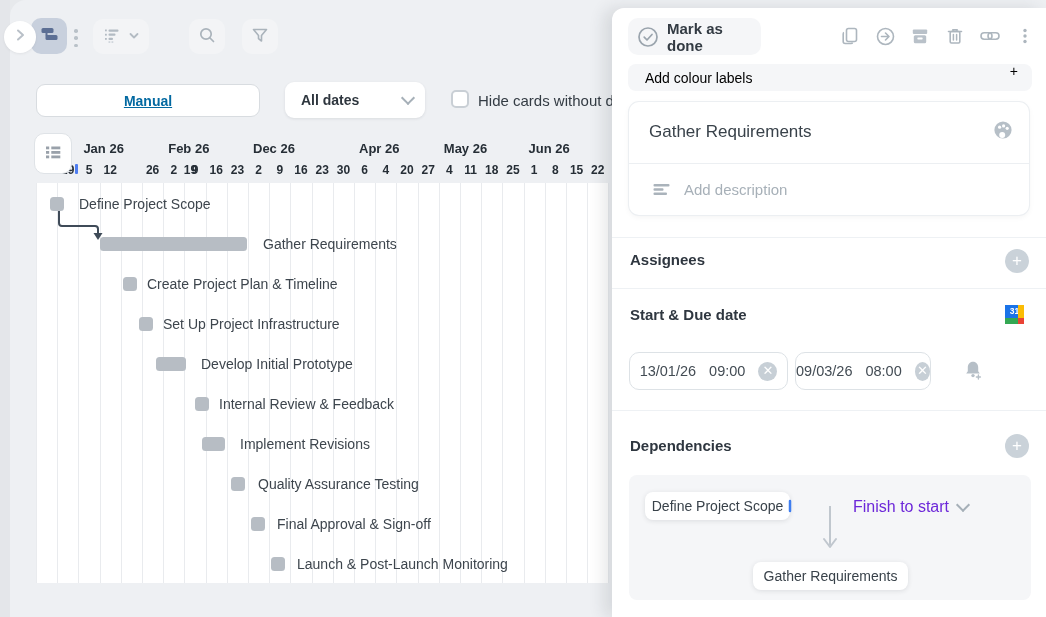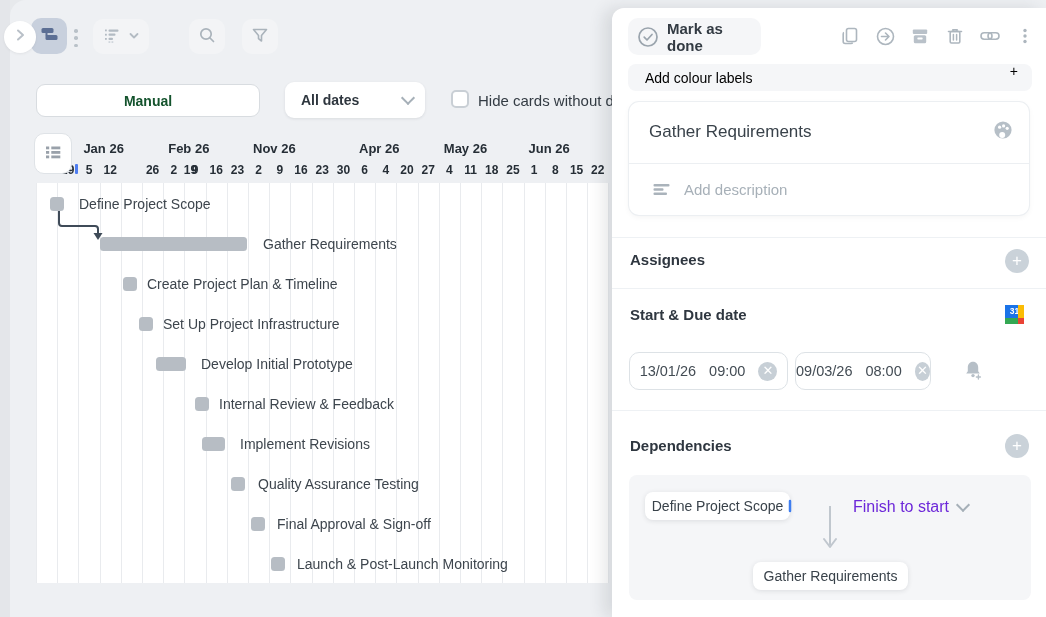--- a/index.html
+++ b/index.html
@@ -18,21 +18,21 @@
   #tool-dots{left:73px;top:29px;width:6px;height:18px;display:flex;flex-direction:column;justify-content:space-between;align-items:center;}
   #tool-dots i{width:3.5px;height:3.5px;border-radius:50%;background:#b9c1c8;}
   #group-btn{left:93px;top:19px;width:56px;height:35px;}
   #search-btn{left:189px;top:19px;width:36px;height:35px;}
   #filter-btn{left:242px;top:19px;width:36px;height:35px;}
   
   #mode-toggle{left:36px;top:84px;width:224px;height:33px;background:#fff;border:1px solid #d8dce0;
                border-radius:9px;display:flex;overflow:hidden;box-sizing:border-box;}
   .seg{flex:1;display:flex;align-items:center;justify-content:center;font-size:14px;font-weight:700;}
   #seg-bydate{background:#273340;color:#fff;border-radius:8px;}
-  #seg-manual{color:#14532d;}
+  #seg-manual{color:#0369a1;text-decoration:underline;}
   #dates-select{left:285px;top:82px;width:140px;height:36px;background:#fff;border-radius:9px;
                 box-shadow:0 1px 3px rgba(40,50,60,.10);display:flex;align-items:center;
                 padding:0 12px 0 16px;box-sizing:border-box;font-size:14px;font-weight:600;color:#2e363e;}
   #dates-select .spacer{flex:1;}
   #hide-checkbox{left:451px;top:90px;width:18px;height:18px;border:2px solid #c9cfd5;border-radius:5px;background:#fff;box-sizing:border-box;}
   #hide-label{left:478px;top:92px;font-size:15px;color:#333b43;white-space:nowrap;}
   
   #timeline-layer{left:36px;top:138px;width:568px;height:46px;overflow:hidden;}
   .month{position:absolute;top:3px;font-size:13px;font-weight:700;color:#262e36;white-space:nowrap;}
   .tick{position:absolute;top:25px;width:22px;margin-left:-11px;text-align:center;font-size:12px;font-weight:700;color:#262e36;}
@@ -161,21 +161,21 @@
     <span class="spacer"></span>
     <span class="chev"></span>
   </div>
   <div id="hide-checkbox" class="abs"></div>
   <div id="hide-label" class="abs">Hide cards without da</div>
 
   <div id="timeline-layer" class="abs">
     <div id="timeline-months">
         <span class="month" style="left: 47.4px;">Jan 26</span>
         <span class="month" style="left: 132.2px;">Feb 26</span>
-        <span class="month" style="left: 217px;">Nov 26</span>
+        <span class="month" style="left: 217px;">Dec 26</span>
         <span class="month" style="left: 323px;">Apr 26</span>
         <span class="month" style="left: 407.8px;">May 26</span>
         <span class="month" style="left: 492.6px;">Jun 26</span>
       </div>
     <div id="timeline-ticks">
         <span class="tick" style="left: 31.8px;">29</span>
         <span class="tick" style="left: 53px;">5</span>
         <span class="tick" style="left: 74.2px;">12</span>
         <span class="tick" style="left: 95.4px; margin-left: 48px;">19</span>
         <span class="tick" style="left: 116.6px;">26</span>

